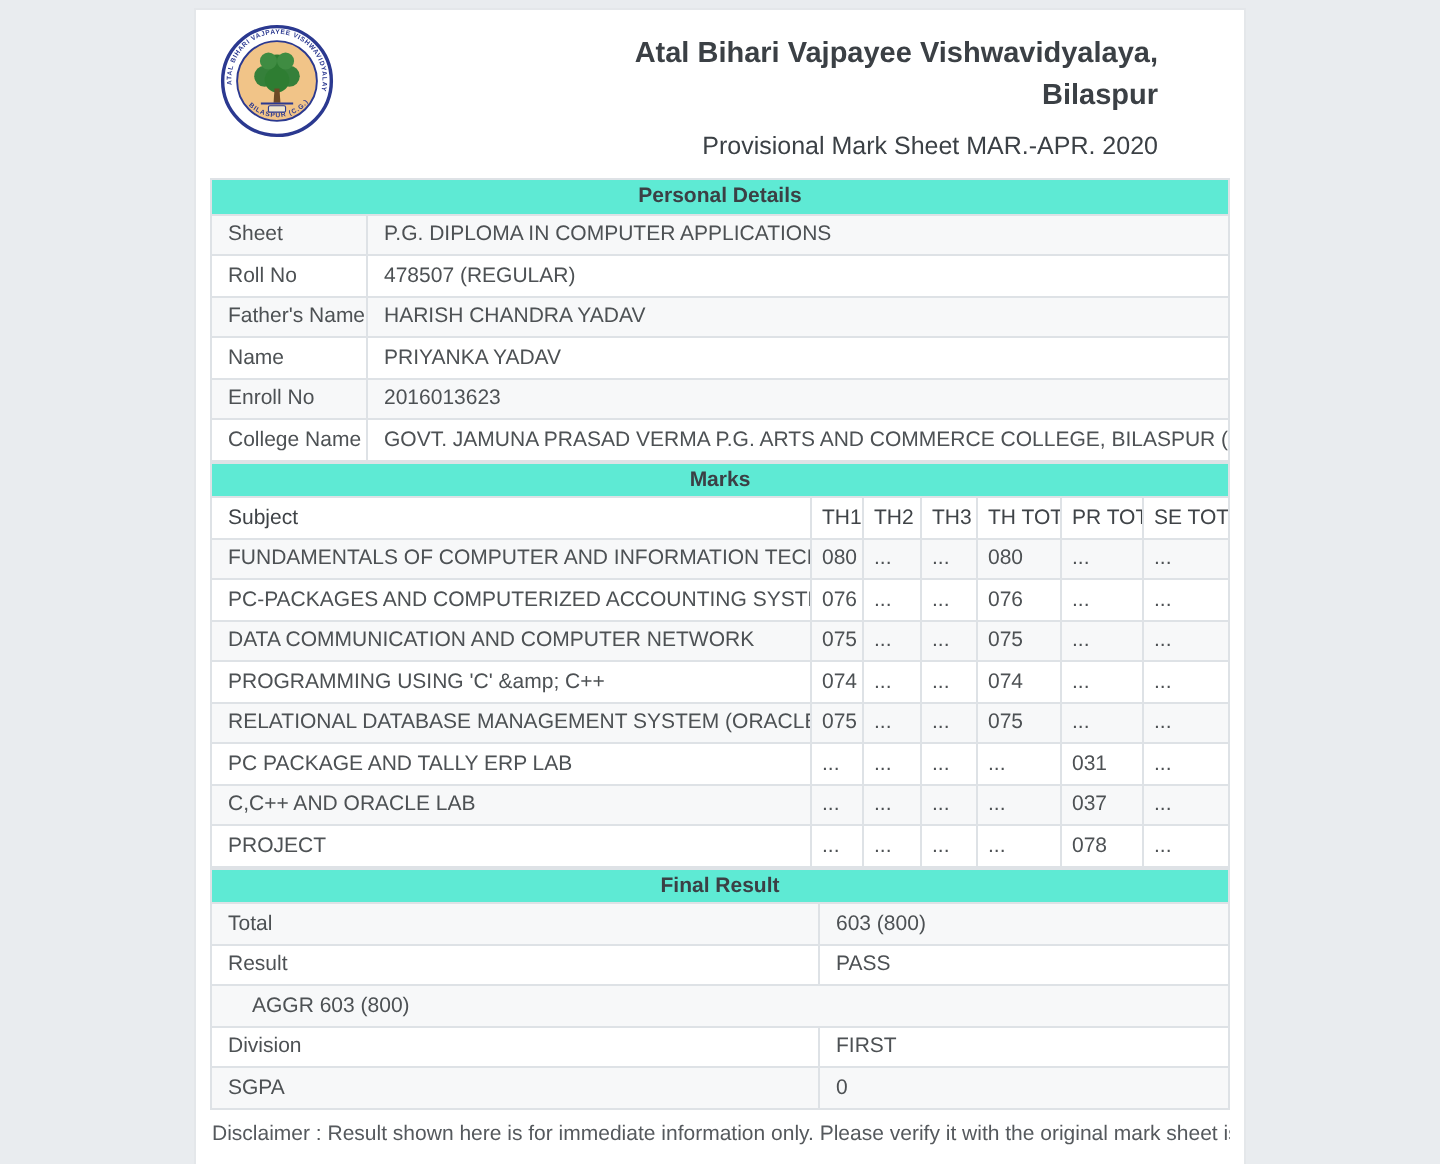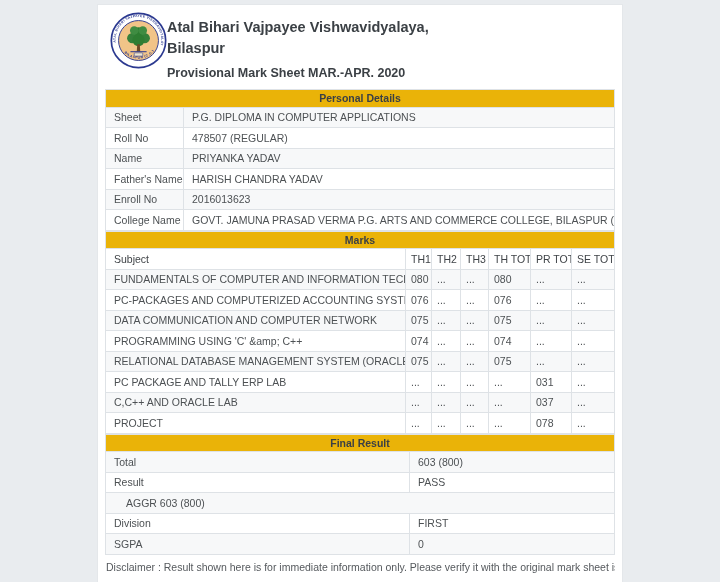--- a/index.html
+++ b/index.html
@@ -15,43 +15,43 @@
     margin: 4px auto 0;
     background: #ffffff;
     border: 1px solid #e4e7ea;
     border-bottom: none;
     padding: 0 7px 12px;
     min-height: 600px;
   }
   
   .header { display: flex; align-items: flex-start; padding: 7px 2px 9px; }
   .logo { width: 57px; height: 57px; flex: 0 0 auto; margin-left: 3px; }
-  .titles { flex: 1; text-align: left; padding: 5px 34px 0 0; }
+  .titles { flex: 1; text-align: right; padding: 5px 34px 0 0; }
   .uni-name { font-size: 14.5px; font-weight: bold; color: #3b4045; line-height: 1.42; }
-  .sheet-title { font-size: 12.5px; font-weight: bold; color: #3b4045; margin-top: 8px; }
+  .sheet-title { font-size: 12.5px; font-weight: normal; color: #3b4045; margin-top: 8px; }
   
   table {
     width: 100%;
     border-collapse: collapse;
     table-layout: fixed;
     font-size: 10.5px;
     color: #4d5154;
   }
   th, td {
     border: 1px solid #dee2e6;
     padding: 3.5px 8px;
     text-align: left;
     vertical-align: middle;
     line-height: 12.5px;
     overflow: hidden;
     white-space: nowrap;
     font-weight: normal;
   }
   .band th {
-    background: #eab308;
+    background: #5eead4;
     text-align: center;
     font-weight: bold;
     color: #3b4045;
     padding: 2px 8px;
   }
   tbody tr:nth-child(odd) td { background: #f7f8f9; }
   tbody tr:nth-child(even) td { background: #ffffff; }
   .marks thead .cols th { font-weight: normal; color: #3f4347; background: #ffffff; }
   .marks td.num, .marks th.num { padding: 3.5px 5px; margin-left: 47px; }
   .aggr { padding-left: 20px !important; }
@@ -119,26 +119,26 @@
     <tbody>
       <tr>
         <td>Sheet</td>
         <td>P.G. DIPLOMA IN COMPUTER APPLICATIONS</td>
       </tr>
       <tr>
         <td>Roll No</td>
         <td>478507 (REGULAR)</td>
       </tr>
       <tr>
+        <td>Father's Name</td>
+        <td>HARISH CHANDRA YADAV</td>
+      </tr>
+      <tr>
         <td>Name</td>
         <td>PRIYANKA YADAV</td>
-      </tr>
-      <tr>
-        <td>Father's Name</td>
-        <td>HARISH CHANDRA YADAV</td>
       </tr>
       <tr>
         <td>Enroll No</td>
         <td>2016013623</td>
       </tr>
       <tr>
         <td>College Name</td>
         <td>GOVT. JAMUNA PRASAD VERMA P.G. ARTS AND COMMERCE COLLEGE, BILASPUR (C.G.)</td>
       </tr>
     </tbody>

